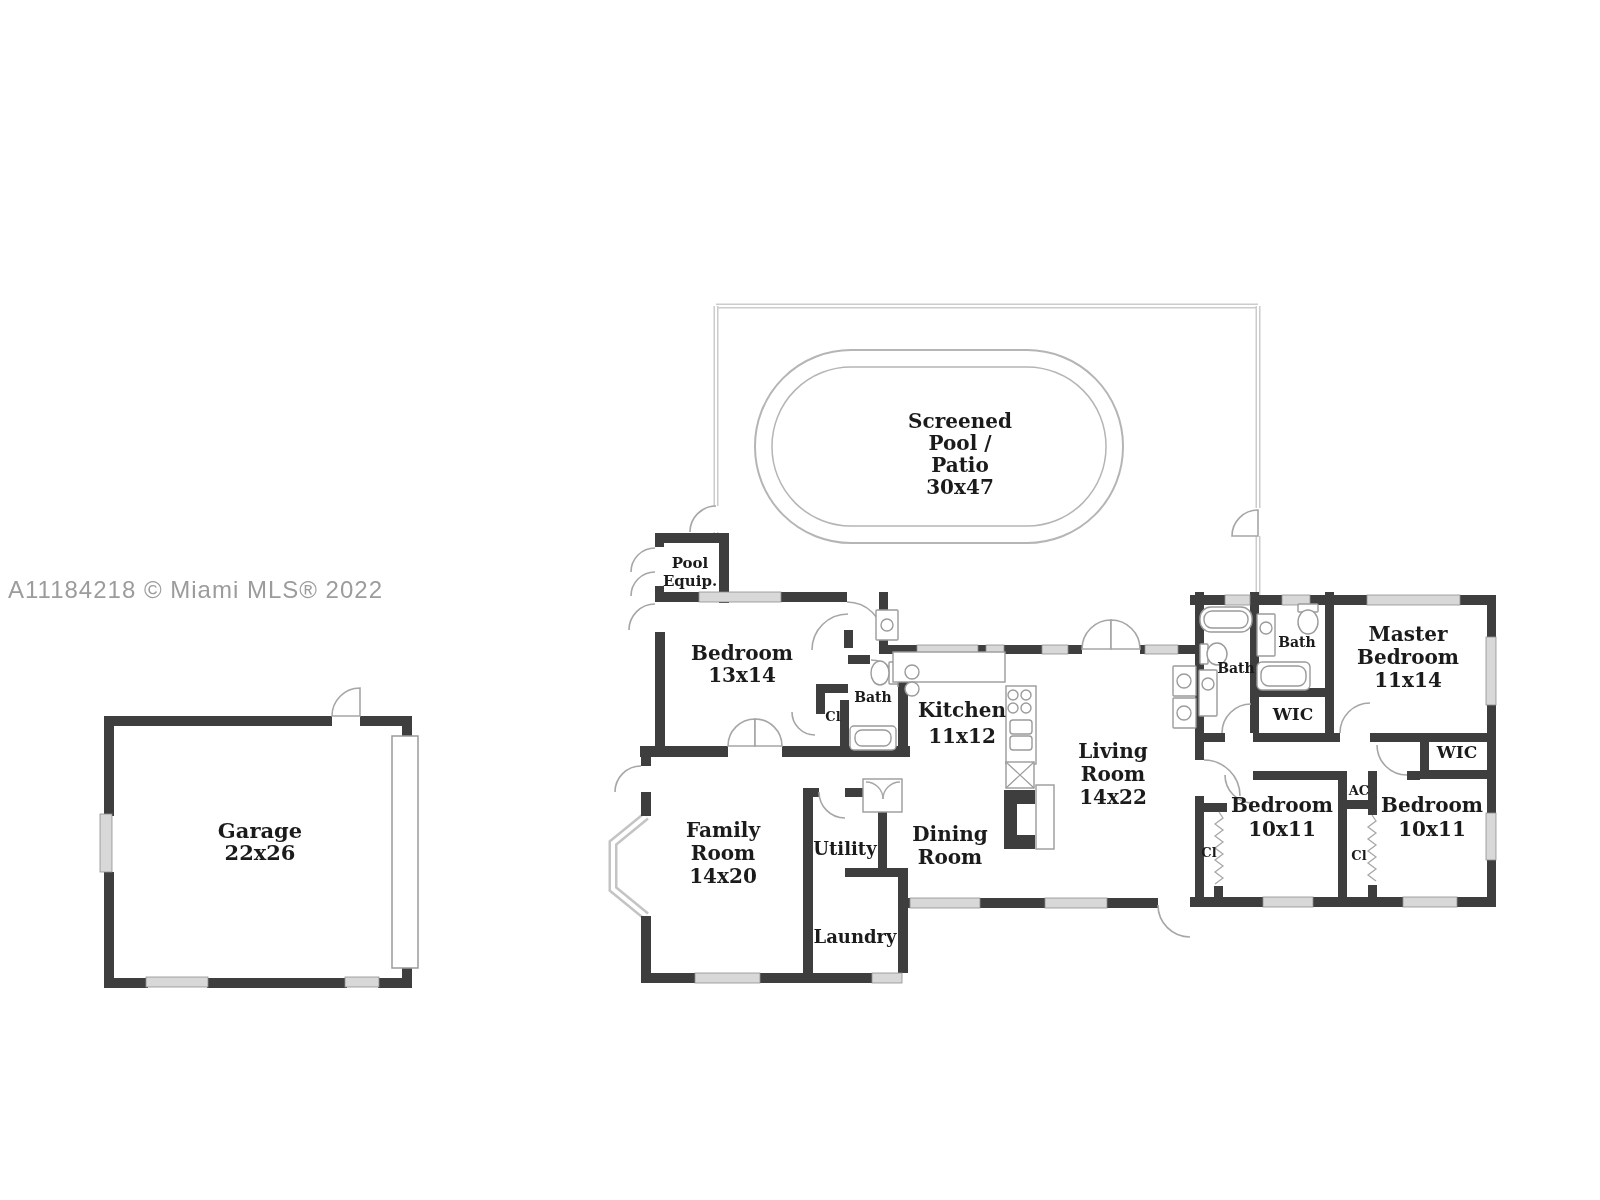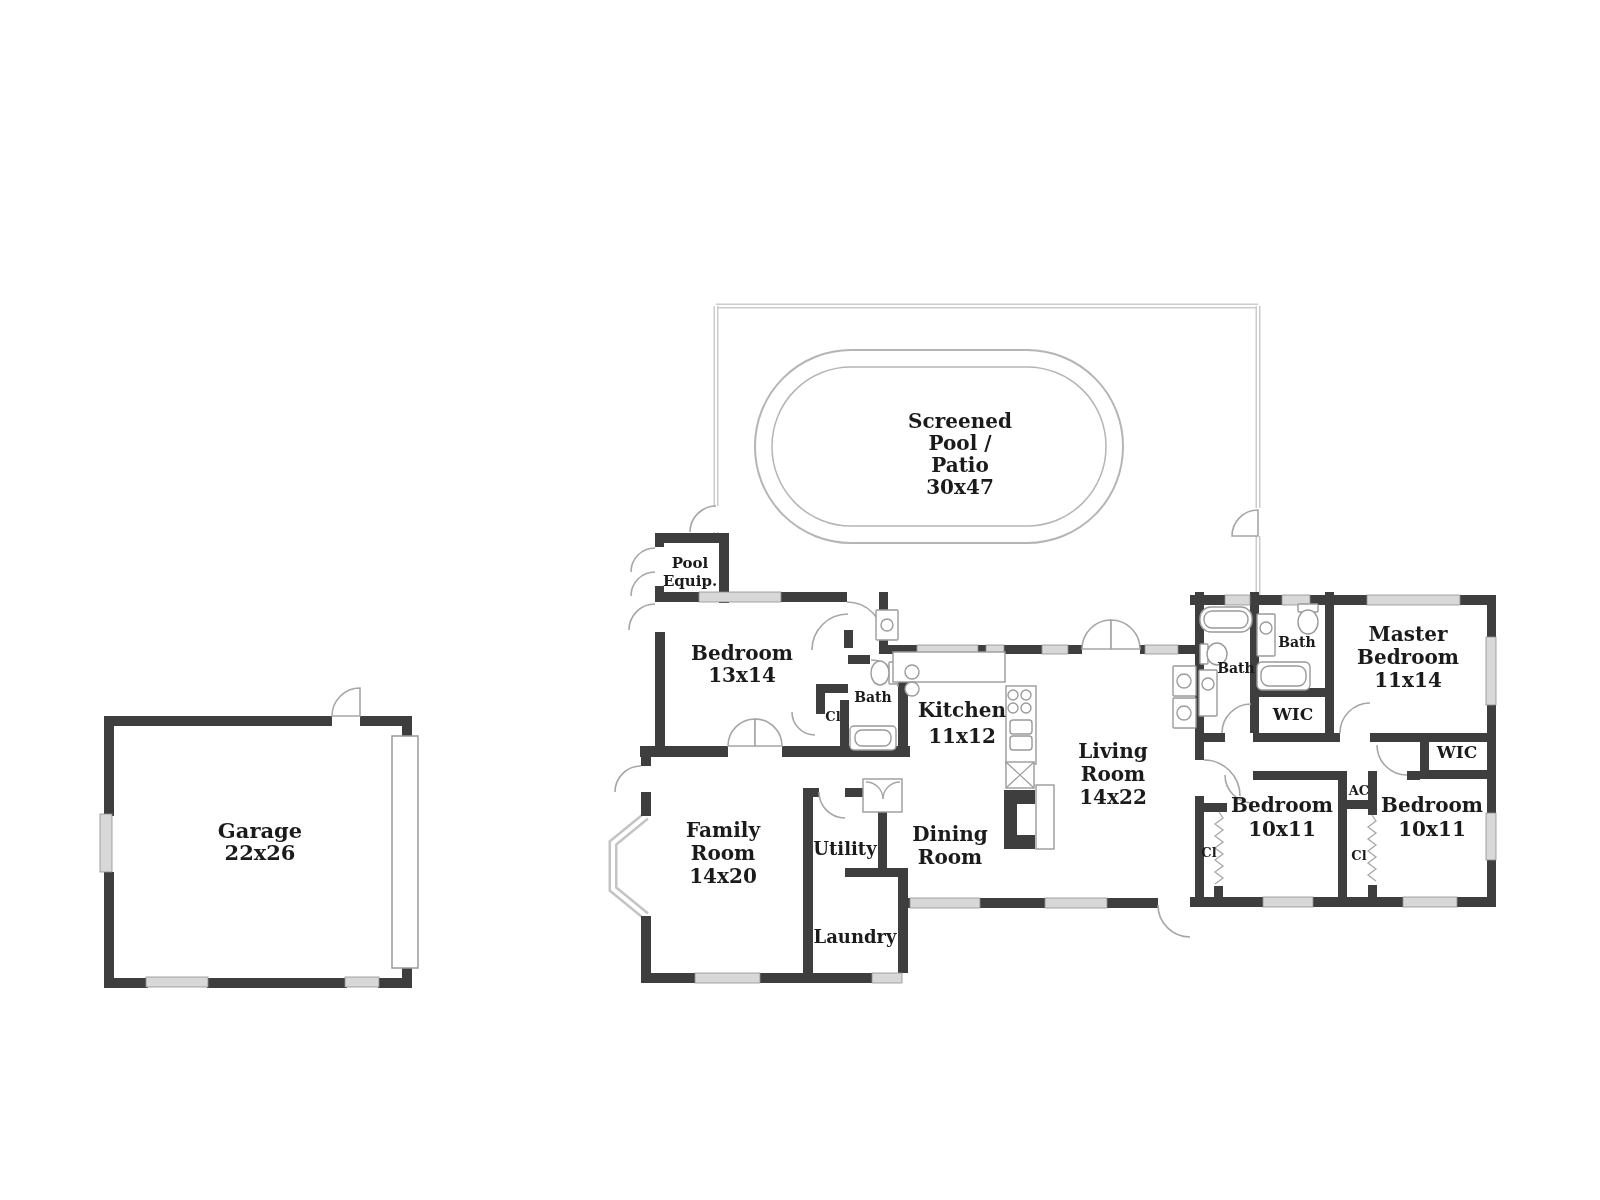--- a/index.html
+++ b/index.html
@@ -220,13 +220,14 @@
         <text x="1408" y="641" text-anchor="middle" font-size="20" class="room-label"><tspan x="1408" y="641">Master</tspan><tspan x="1408" y="664">Bedroom</tspan><tspan x="1408" y="687">11x14</tspan></text>
         <text x="1293" y="720" text-anchor="middle" font-size="17" class="room-label"><tspan x="1293" y="720">WIC</tspan></text>
         <text x="1457" y="758" text-anchor="middle" font-size="17" class="room-label"><tspan x="1457" y="758">WIC</tspan></text>
         <text x="1282" y="812" text-anchor="middle" font-size="20" class="room-label"><tspan x="1282" y="812">Bedroom</tspan><tspan x="1282" y="836">10x11</tspan></text>
         <text x="1359" y="795" text-anchor="middle" font-size="13" class="room-label"><tspan x="1359" y="795">AC</tspan></text>
         <text x="1209" y="857" text-anchor="middle" font-size="13" class="room-label"><tspan x="1209" y="857">Cl</tspan></text>
         <text x="1359" y="860" text-anchor="middle" font-size="13" class="room-label"><tspan x="1359" y="860">Cl</tspan></text>
         <text x="1432" y="812" text-anchor="middle" font-size="20" class="room-label"><tspan x="1432" y="812">Bedroom</tspan><tspan x="1432" y="836">10x11</tspan></text>
       </g>
   </svg>
+  <div class="watermark">A11184218 © Miami MLS® 2022</div>
 </div>
 
 </body></html>

